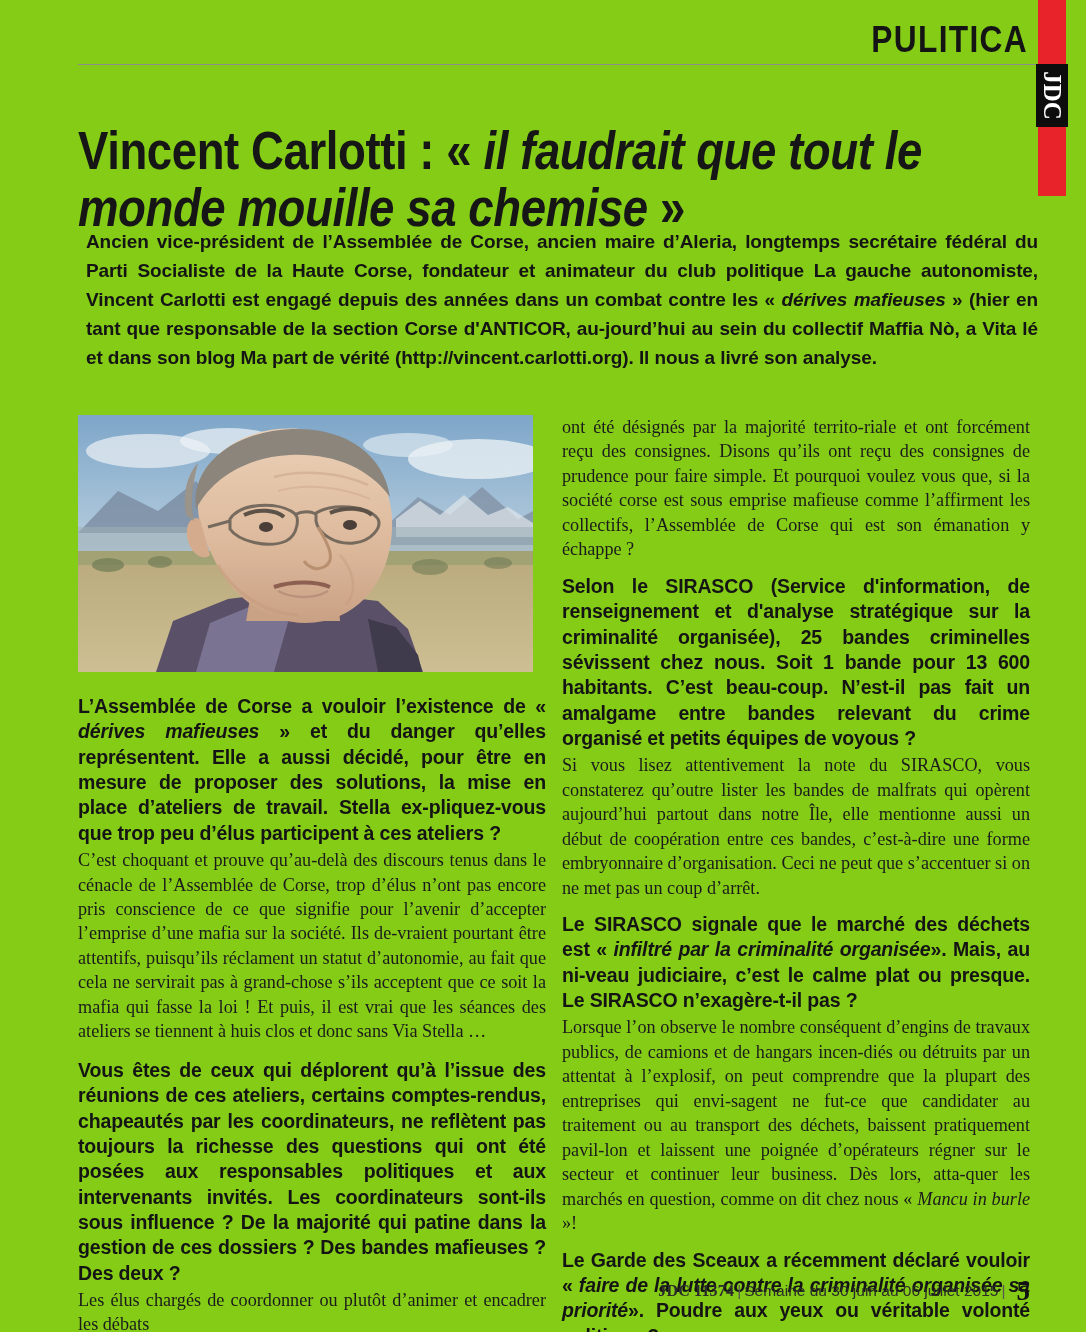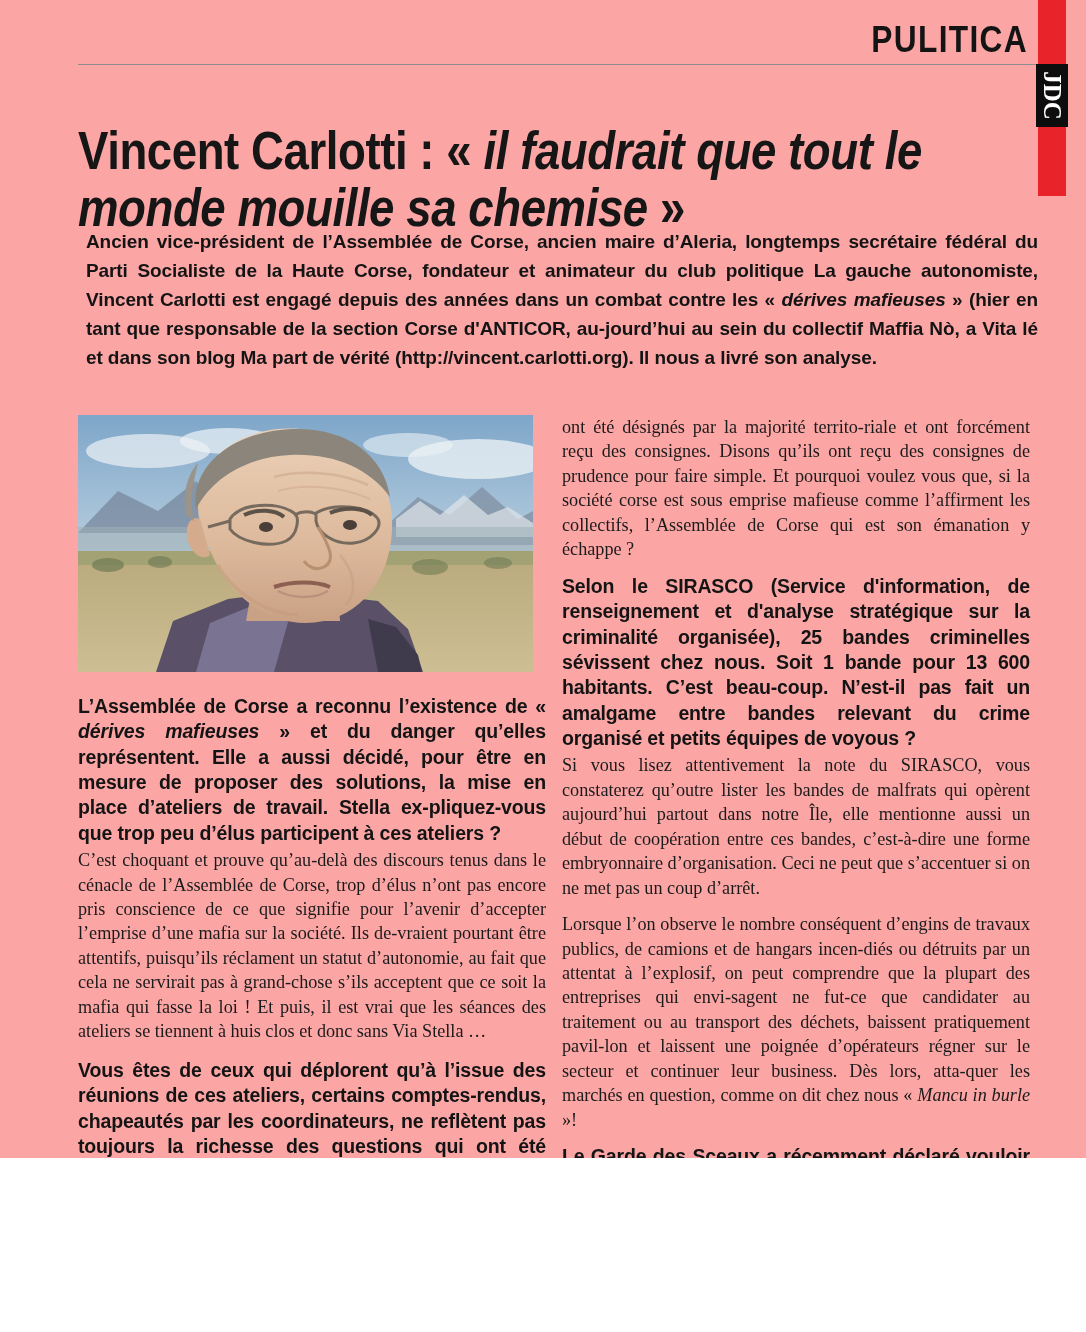--- a/index.html
+++ b/index.html
@@ -3,22 +3,22 @@
 <meta charset="utf-8">
 <style>
   html, body {
     margin: 0;
     padding: 0;
     background: #ffffff;
   }
   .page {
     position: relative;
     width: 1086px;
-    height: 1158px;
-    background: #fca5a5;
+    height: 1332px;
+    background: #84cc16;
     overflow: hidden;
     font-family: "Liberation Sans", sans-serif;
     color: #1a1a1a;
   }
 
   
   .kicker {
     position: absolute;
     left: 78px;
     top: 22px;
@@ -279,37 +279,38 @@
         <path d="M200 176 C216 184 236 184 250 176" stroke="#b08776" stroke-width="2.5" fill="none" opacity="0.7"></path>
 
         <path d="M140 150 C156 178 186 198 220 200" stroke="#c49a7c" stroke-width="3" fill="none" opacity="0.55"></path>
         <path d="M262 140 C276 156 280 176 268 190" stroke="#c49a7c" stroke-width="2.5" fill="none" opacity="0.45"></path>
 
         <path d="M196 62 C226 54 264 58 290 70" stroke="#c7a184" stroke-width="2.5" fill="none" opacity="0.5"></path>
         <path d="M200 76 C228 68 264 72 292 84" stroke="#c7a184" stroke-width="2" fill="none" opacity="0.4"></path>
       </svg>
     </div>
 
-    <p class="q-bold"><span>L’Assemblée de Corse a reconnu l’existence de « </span><em>dérives mafieuses</em><span> » et du danger qu’elles représentent. Elle a aussi décidé, pour être en mesure de proposer des solutions, la mise en place d’ateliers de travail. Stella ex-pliquez-vous que trop peu d’élus participent à ces ateliers ?</span></p>
+    <p class="q-bold"><span>L’Assemblée de Corse a vouloir l’existence de « </span><em>dérives mafieuses</em><span> » et du danger qu’elles représentent. Elle a aussi décidé, pour être en mesure de proposer des solutions, la mise en place d’ateliers de travail. Stella ex-pliquez-vous que trop peu d’élus participent à ces ateliers ?</span></p>
 
     <p class="body">C’est choquant et prouve qu’au-delà des discours tenus dans le cénacle de l’Assemblée de Corse, trop d’élus n’ont pas encore pris conscience de ce que signifie pour l’avenir d’accepter l’emprise d’une mafia sur la société. Ils de-vraient pourtant être attentifs, puisqu’ils réclament un statut d’autonomie, au fait que cela ne servirait pas à grand-chose s’ils acceptent que ce soit la mafia qui fasse la loi !  Et puis, il est vrai que les séances des ateliers se tiennent à huis clos et donc sans Via Stella …</p>
 
     <p class="q-bold">Vous êtes de ceux qui déplorent qu’à l’issue des réunions de ces ateliers, certains comptes-rendus, chapeautés par les coordinateurs, ne reflètent pas toujours la richesse des questions qui ont été posées aux responsables politiques et aux intervenants invités. Les coordinateurs sont-ils sous influence ? De la majorité qui patine dans la gestion de ces dossiers ? Des bandes mafieuses ? Des deux ?</p>
 
     <p class="body last">Les élus chargés de coordonner ou plutôt d’animer et encadrer les débats</p>
   </div>
 
   <div class="col col-right">
 
     <p class="body">ont été désignés par la majorité territo-riale et ont forcément reçu des consignes. Disons qu’ils ont reçu des consignes de prudence pour faire simple. Et pourquoi voulez vous que, si la société corse est sous emprise mafieuse comme l’affirment les collectifs, l’Assemblée de Corse qui est son émanation y échappe ?</p>
 
     <p class="q-bold">Selon le SIRASCO (Service d'information, de renseignement et d'analyse stratégique sur la criminalité organisée), 25 bandes criminelles sévissent chez nous. Soit 1 bande pour 13 600 habitants. C’est beau-coup. N’est-il pas fait un amalgame entre bandes relevant du crime organisé et petits équipes de voyous ?</p>
 
     <p class="body">Si vous lisez attentivement la note du SIRASCO, vous constaterez qu’outre lister les bandes de malfrats qui opèrent aujourd’hui partout dans notre Île, elle mentionne aussi un début de coopération entre ces bandes, c’est-à-dire une forme embryonnaire d’organisation. Ceci ne peut que s’accentuer si on ne met pas un coup d’arrêt.</p>
 
+    <p class="q-bold"><span>Le SIRASCO signale que le marché des déchets est « </span><em>infiltré par la criminalité organisée</em><span>». Mais, au ni-veau judiciaire, c’est le calme plat ou presque. Le SIRASCO n’exagère-t-il pas ?</span></p>
 
     <p class="body"><span>Lorsque l’on observe le nombre conséquent d’engins de travaux publics, de camions et de hangars incen-diés ou détruits par un attentat à l’explosif, on peut comprendre que la plupart des entreprises qui envi-sagent ne fut-ce que candidater au traitement ou au transport des déchets, baissent pratiquement pavil-lon et laissent une poignée d’opérateurs régner sur le secteur et continuer leur business. Dès lors, atta-quer les marchés en question, comme on dit chez nous  « </span><em>Mancu in burle</em><span> »!</span></p>
 
     <p class="q-bold"><span>Le Garde des Sceaux a récemment déclaré vouloir « </span><em>faire de la lutte contre la criminalité organisée sa priorité</em><span>».  Poudre aux yeux ou véritable volonté politique ?</span></p>
 
   </div>
 
   <div class="footer"><span class="issue">JDC 11374</span><span class="sep">|</span><span>Semaine du 30 juin au 06 juillet 2015</span><span class="sep">|</span><span class="pageno">5</span></div>
 
 </div>

